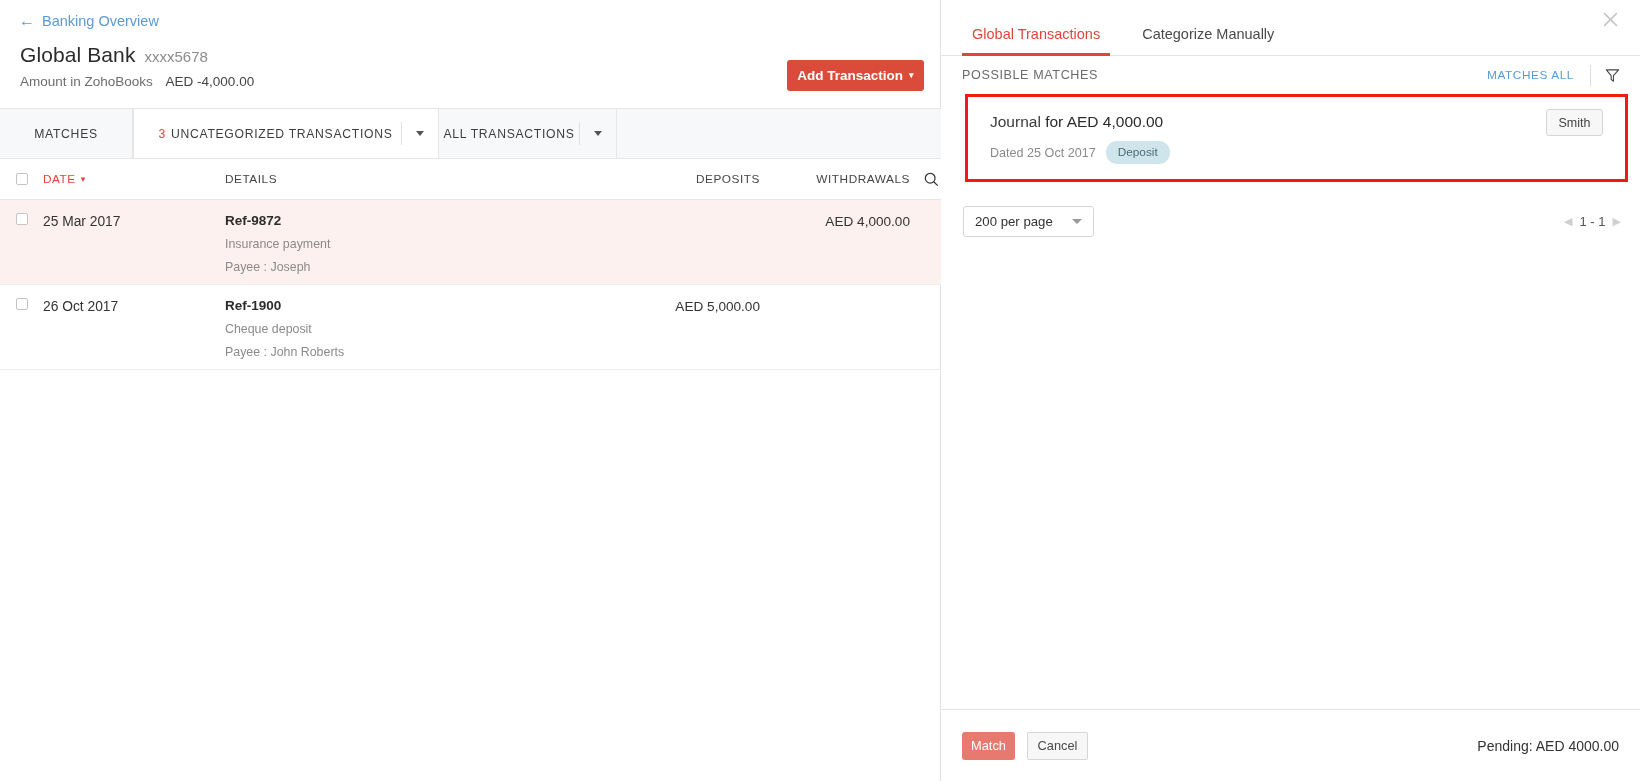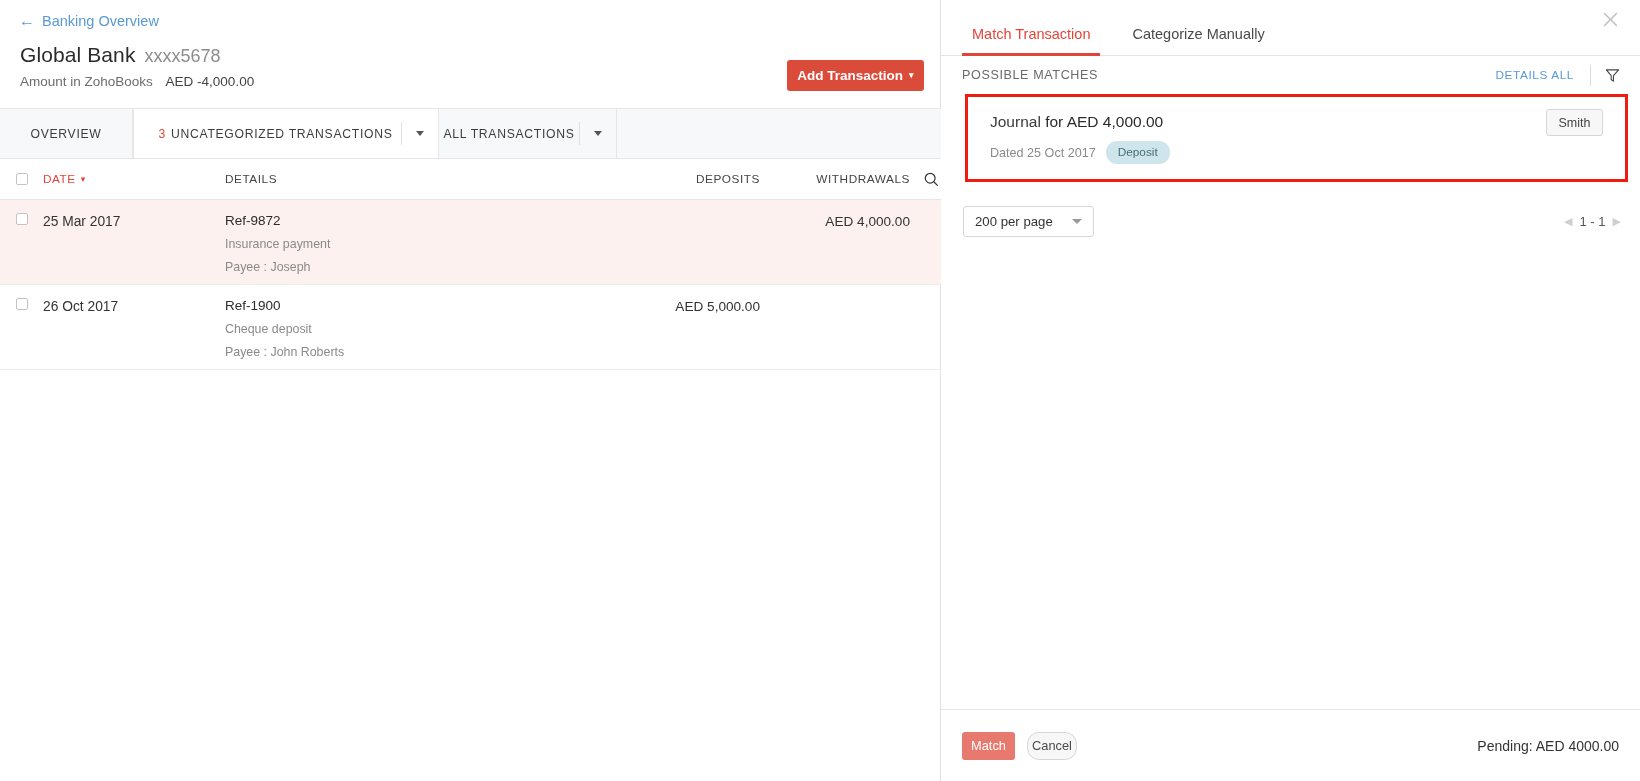--- a/index.html
+++ b/index.html
@@ -23,21 +23,21 @@
     display: flex; align-items: center; gap: 7px;
     padding: 13px 0 0 19px;
     color: #5a9ad4; font-size: 14.5px;
     cursor: pointer; width: fit-content;
   }
   .back-arrow { display: inline-block; line-height: 1; font-size: 16px; color: #5a9ad4; }
 
   .acct-block { padding: 14px 0 0 20px; }
   .acct-title-row { display: flex; align-items: baseline; gap: 9px; }
   .acct-name { font-size: 21px; color: #2b2b2b; font-weight: 400; letter-spacing: .1px; }
-  .acct-num { font-size: 18px; color: #8c8c8c; }
+  .acct-num { font-size: 15px; color: #8c8c8c; }
   .acct-sub { margin-top: 7px; font-size: 13.5px; color: #6d6d6d; }
   .acct-sub .amt { margin-left: 9px; color: #444; }
 
   .add-btn {
     position: absolute; top: 60px; left: 787px;
     width: 137px; height: 31px;
     background: #db4b3a; border: none; border-radius: 3px;
     color: #fff; font-size: 13.5px; font-family: inherit; font-weight: 700;
     display: flex; align-items: center; justify-content: center; gap: 6px;
     cursor: pointer;
@@ -105,21 +105,21 @@
 
   .row {
     display: flex; align-items: flex-start;
     min-height: 71px; border-bottom: 1px solid #ececec;
     padding-top: 13px; padding-bottom: 10px;
   }
   .row.hl { background: #fdf1ef; }
   .row.alt { background: #fafbfc; }
   .cell-date { font-size: 13.8px; color: #333; padding-top: 1px; }
   .cell-details { font-size: 13.5px; color: #333; }
-  .cell-details .ref { font-weight: 400; color: #2c2c2c; }
+  .cell-details .ref { font-weight: 700; color: #2c2c2c; }
   .cell-details .sub { font-size: 12.4px; color: #8a8a8a; margin-top: 9px; }
   .cell-amt { font-size: 13.6px; color: #333; padding-top: 1px; }
 
   
   .right {
     width: 699px; height: 781px;
     background: #ffffff; position: relative;
     display: flex; flex-direction: column;
   }
   .r-tabs {
@@ -201,22 +201,22 @@
   .r-spacer { flex: 1; }
   .r-footer {
     height: 72px; border-top: 1px solid #e4e4e4;
     display: flex; align-items: center; padding: 0 21px 0 21px;
   }
   .match-btn {
     width: 53px; height: 28px; background: #e8796e; border: none; border-radius: 3px;
     color: #fff; font-size: 12.8px; font-family: inherit; cursor: pointer;
   }
   .cancel-btn {
-    width: 50px; height: 28px; background: #f7f7f7;
-    border: 1px solid #d6d6d6; border-radius: 12px;
+    width: 61px; height: 28px; background: #f7f7f7;
+    border: 1px solid #d6d6d6; border-radius: 2px;
     color: #4a4a4a; font-size: 12.8px; font-family: inherit; cursor: pointer;
     margin-left: 12px;
   }
   .pending { margin-left: auto; font-size: 14px; color: #333; }
 </style>
 </head>
 <body>
 
 <div class="app">
 
@@ -238,21 +238,21 @@
       </div>
     </div>
 
     <button class="add-btn">
       <span>Add Transaction</span>
       <span class="caret">▾</span>
     </button>
 
     <div class="tabbar">
       <div class="tab overview">
-        <span>OVERVIEW</span>
+        <span>MATCHES</span>
       </div>
       <div class="tab uncat">
         <span class="count">3</span>
         <span>UNCATEGORIZED TRANSACTIONS</span>
       </div>
       <div class="tab-caret">
         <span class="caret-glyph"></span>
       </div>
       <div class="tab all">
         <span>ALL TRANSACTIONS</span>
@@ -312,34 +312,34 @@
         <div class="cell-amt col-deposits">AED 5,000.00</div>
         <div class="cell-amt col-withdrawals"></div>
       </div>
 
     </div>
   </div>
 
   <div class="right">
 
     <div class="r-tabs">
-      <button class="r-tab active">Match Transaction</button>
+      <button class="r-tab active">Global Transactions</button>
       <button class="r-tab second">Categorize Manually</button>
       <div class="close-x">
         <svg width="17" height="17" viewBox="0 0 16 16">
           <line x1="2" y1="2" x2="14" y2="14" stroke="#c3c3c3" stroke-width="1.4"></line>
           <line x1="14" y1="2" x2="2" y2="14" stroke="#c3c3c3" stroke-width="1.4"></line>
         </svg>
       </div>
     </div>
 
     <div class="pm-bar">
       <span class="pm-label">POSSIBLE MATCHES</span>
       <span class="pm-right">
-        <span class="select-all">DETAILS ALL</span>
+        <span class="select-all">MATCHES ALL</span>
         <span class="pm-div"></span>
         <span class="filter-ico">
           <svg width="17" height="17" viewBox="0 0 18 18">
             <path d="M2.5 3 H15.5 L10 9.2 V15 L7.6 13.2 V9.2 Z" fill="none" stroke="#444" stroke-width="1.15" stroke-linejoin="round"></path>
           </svg>
         </span>
       </span>
     </div>
 
     <div class="match-card-wrap">

